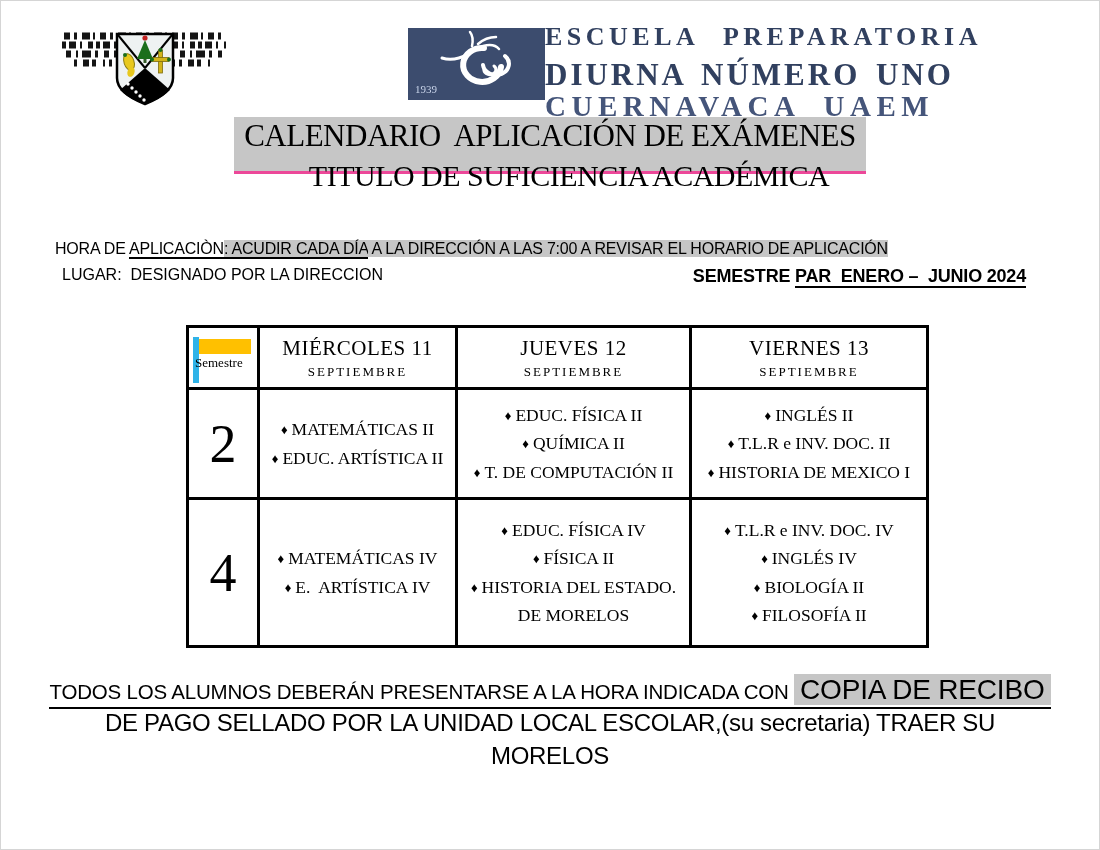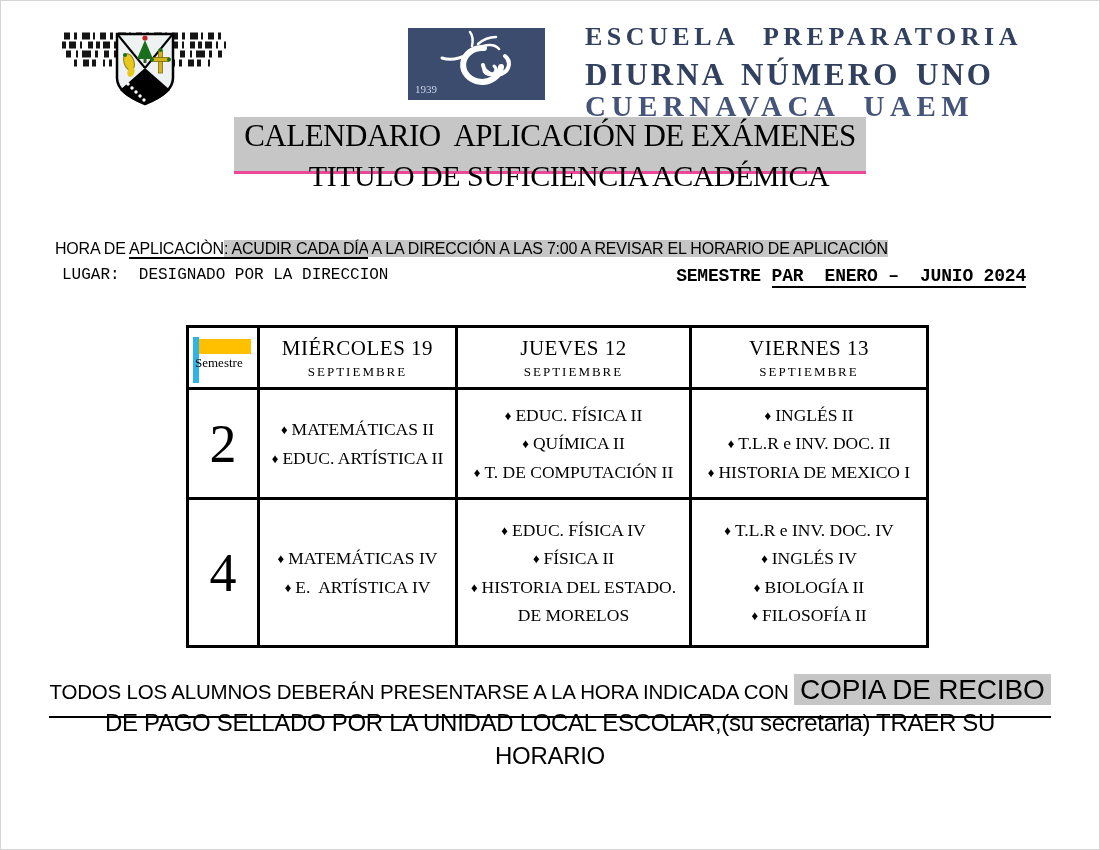--- a/index.html
+++ b/index.html
@@ -9,37 +9,37 @@
   body{background:#ffffff;font-family:"Liberation Sans",sans-serif;}
   .page{position:relative;width:1100px;height:850px;background:#fff;overflow:hidden;
         box-shadow:inset 0 0 0 1px #d5d5d5;}
   .prewrap{white-space:pre-wrap;}
 
   
   .crest{position:absolute;left:62px;top:10px;width:164px;height:108px;}
   .logo1939{position:absolute;left:408px;top:28px;width:137px;height:72px;}
   .school-name{position:absolute;left:545px;top:24px;width:470px;color:var(--navy);
                font-family:"Liberation Serif",serif;font-weight:bold;line-height:1.0;}
-  .school-line{white-space:nowrap;padding-left:40px;}
+  .school-line{white-space:nowrap;}
   .school-line.l1{font-size:26px;letter-spacing:4.5px;word-spacing:14px;}
   .school-line.l2{font-size:31px;letter-spacing:3px;word-spacing:5px;margin-top:9px;}
   .school-line.l3{font-size:29px;letter-spacing:5.5px;word-spacing:12px;margin-top:2px;color:#45557a;}
 
   
   .title1{position:absolute;left:0;top:118px;width:100%;text-align:center;
           font-family:"Liberation Serif",serif;font-size:31px;letter-spacing:-0.5px;}
   .title1 .band{background:var(--hl);border-bottom:3px solid #ec4899;padding:1px 10px 18px 10px;}
   .title2{position:absolute;left:0;top:159px;width:100%;text-align:center;
           font-family:"Liberation Serif",serif;font-size:30px;letter-spacing:-0.5px;margin-left:19px;}
 
   
   .hora{position:absolute;left:55px;top:240px;font-size:16px;letter-spacing:-0.2px;}
   .hora .u{border-bottom:2px solid #000;}
   .hl{background:var(--hl);}
-  .inforow{position:absolute;left:62px;right:74px;top:266px;font-size:16px;font-family:Liberation Mono, monospace;}
+  .inforow{position:absolute;left:62px;right:74px;top:266px;font-size:16px;}
   .lugar{float:left;}
   .semestre{float:right;font-weight:bold;font-size:18px;letter-spacing:-0.2px;}
   .semestre .u{border-bottom:2px solid #000;}
 
   
   table.exam{position:absolute;left:186px;top:325px;border-collapse:collapse;table-layout:fixed;
              font-family:"Liberation Serif",serif;}
   table.exam th,table.exam td{border:3px solid #000;background:#fff;vertical-align:middle;
              text-align:center;padding:2px 4px;}
   table.exam thead tr{height:62px;}
@@ -51,21 +51,21 @@
   .corner-label{position:absolute;left:6px;top:27px;font-size:13px;font-weight:normal;
                 font-family:"Liberation Serif",serif;}
   .day{font-size:21px;font-weight:normal;letter-spacing:0.5px;}
   .month{font-size:13px;font-weight:normal;letter-spacing:2px;margin-top:3px;}
   td.num{font-size:54px;}
   .subject{font-size:17.5px;line-height:1.62;white-space:pre-wrap;}
   .bullet{font-size:13px;margin-right:4px;vertical-align:1px;}
 
   
   .footer1{position:absolute;left:0;top:674px;width:100%;text-align:center;}
-  .footer1 .ul{border-bottom:2px solid #000;padding-bottom:14px;}
+  .footer1 .ul{border-bottom:2px solid #000;padding-bottom:5px;}
   .footer1 .t{font-size:20.5px;letter-spacing:-0.2px;}
   .footer1 .big{font-size:28px;padding:0 6px;}
   .footer-lines{position:absolute;left:30px;top:706px;width:1040px;text-align:center;
                 font-size:24px;letter-spacing:-0.3px;line-height:33px;}
 </style>
 </head>
 <body>
 
 <div class="page">
 
@@ -142,21 +142,21 @@
         <col style="width:237px">
       </colgroup>
     <thead>
       <tr>
         <th class="corner">
           <span class="cyan-bar"></span>
           <span class="yellow-bar"></span>
           <span class="corner-label">Semestre</span>
         </th>
       <th>
-            <div class="day">MIÉRCOLES 19</div>
+            <div class="day">MIÉRCOLES 11</div>
             <div class="month">SEPTIEMBRE</div>
           </th>
           <th>
             <div class="day">JUEVES 12</div>
             <div class="month">SEPTIEMBRE</div>
           </th>
           <th>
             <div class="day">VIERNES 13</div>
             <div class="month">SEPTIEMBRE</div>
           </th>
@@ -199,16 +199,16 @@
           </td>
         </tr>
       </tbody>
   </table>
 
   <div class="footer1">
     <span class="ul"><span class="t prewrap">TODOS LOS ALUMNOS DEBERÁN PRESENTARSE A LA HORA INDICADA CON </span><span class="t big hl">COPIA DE RECIBO</span></span>
   </div>
   <div class="footer-lines">
       <div class="footer-line">DE PAGO SELLADO POR LA UNIDAD LOCAL ESCOLAR,(su secretaria) TRAER SU</div>
-      <div class="footer-line">HORARIO</div>
+      <div class="footer-line">MORELOS</div>
     </div>
 
 </div>
 
 </body></html>

